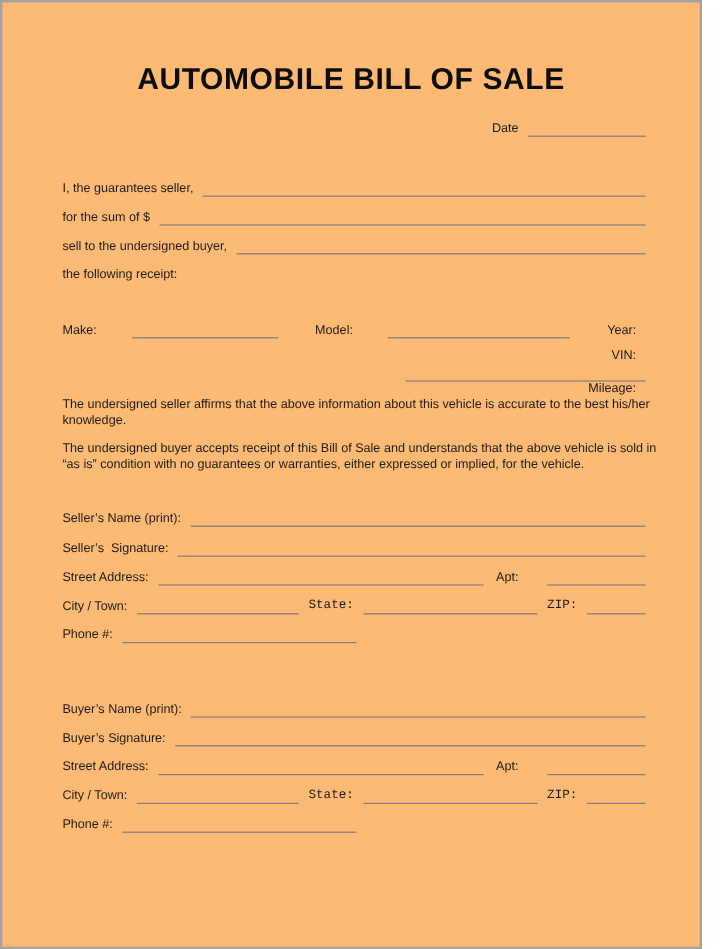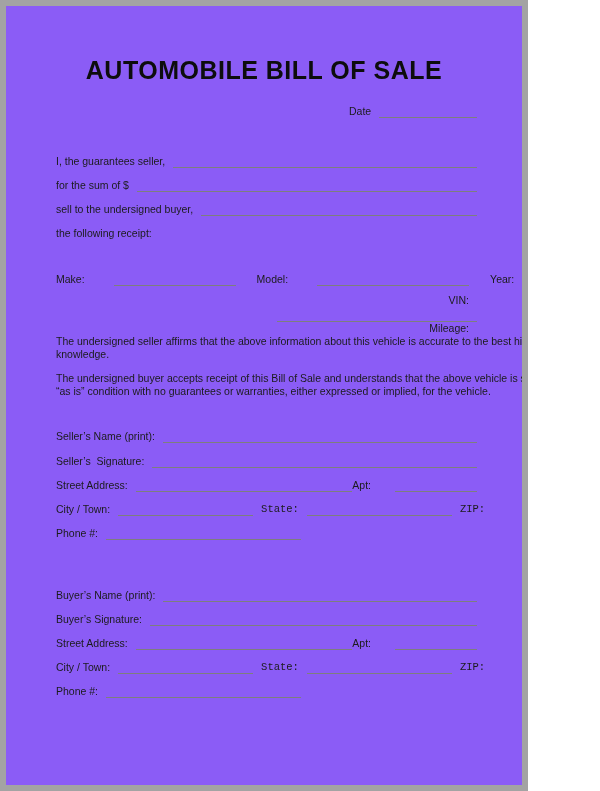--- a/index.html
+++ b/index.html
@@ -1,22 +1,22 @@
 <!DOCTYPE html>
 <html><head>
 <meta charset="utf-8">
 <style>
   html, body { margin: 0; padding: 0; background: #ffffff; }
   .page {
     position: relative;
-    width: 528px;
+    width: 585px;
     height: 791px;
     box-sizing: border-box;
-    background: #8b5cf6;
-    border: 6px solid #a3a3a3;
+    background: #fdba74;
+    border: 2px solid #a3a3a3;
     font-family: "Liberation Sans", sans-serif;
     font-size: 10.5px;
     color: #1b1b1b;
     overflow: hidden;
   }
   .title {
     position: absolute;
     top: 50px;
     left: 0;
     right: 0;
@@ -40,21 +40,21 @@
     margin-right: 8px;
     flex: 0 0 auto;
   }
   .field {
     display: inline-block;
     height: 14px;
     border-bottom: 1px solid #7e7e7e;
     flex: 0 0 auto;
   }
   .grow { flex: 1 1 auto; }
-  .ml10 { }
+  .ml10 { margin-left: 10px; }
   .ml12 { margin-left: 24px; }
   .ml16 { margin-left: 16px; }
   .ml8  { margin-left: 8px; font-family: Liberation Mono, monospace; }
   .w122 { width: 122px; }
   .w152 { width: 152px; }
   .w200 { width: 200px; }
   .w195 { width: 195px; }
   .w135 { width: 135px; }
   .w145 { width: 145px; }
   .w82  { width: 82px; }

